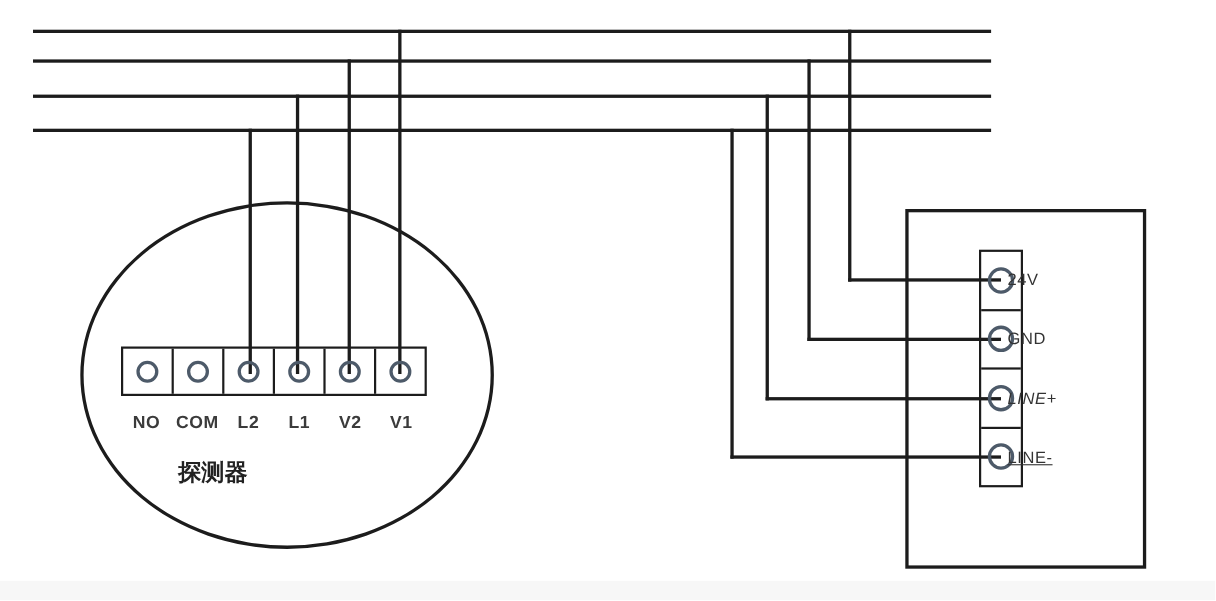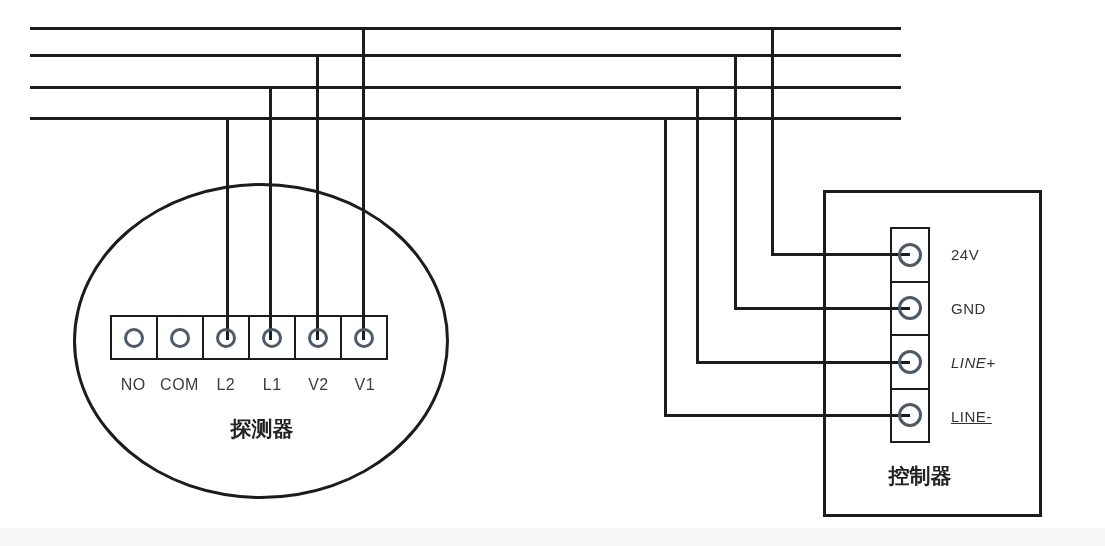--- a/index.html
+++ b/index.html
@@ -29,26 +29,26 @@
     border-right:2px solid var(--wire,#1c1c1c);
   }
   .term-cell:last-child{border-right:none;}
   .screw{
     width:20px;height:20px;border-radius:50%;
     border:3px solid var(--ring,#4d5a69);box-sizing:border-box;
     background:transparent;
   }
   .term-labels{
     position:absolute;left:110px;top:376px;width:278px;display:flex;
-    font-size:16px;color:#3b3b3b;letter-spacing:0.5px;
+    font-size:16px;color:#3b3b3b;letter-spacing:0.5px;font-weight:bold;
   }
   .term-labels span{flex:1;text-align:center;}
   .unit-label{
     position:absolute;font-size:21px;font-weight:bold;color:#222222;
-    text-align:center;width:200px;
+    width:200px;
   }
   
   .ctrl-box{
     position:absolute;left:823px;top:190px;width:219px;height:327px;
     border:3px solid var(--wire,#1c1c1c);box-sizing:border-box;
     background:transparent;
   }
   .ctrl-strip{
     position:absolute;left:890px;top:227px;width:40px;height:216px;
     border:2px solid var(--wire,#1c1c1c);box-sizing:border-box;
@@ -58,21 +58,21 @@
     flex:1;display:flex;align-items:center;justify-content:center;
     border-bottom:2px solid var(--wire,#1c1c1c);
   }
   .ctrl-cell:last-child{border-bottom:none;}
   .screw-lg{
     width:24px;height:24px;border-radius:50%;
     border:3px solid var(--ring,#4d5a69);box-sizing:border-box;
     background:transparent;
   }
   .ctrl-term-label{
-    position:absolute;left:951px;font-size:15px;color:#333333;
+    position:absolute;left:916px;font-size:15px;color:#333333;
     letter-spacing:0.5px;
   }
   .bottom-shade{position:absolute;left:0;top:528px;width:1105px;height:18px;background:#f7f7f7;}
 </style>
 </head>
 <body>
 
 <div class="canvas">
 
   <div class="h-wire" style="left:30px;top:27px;width:871px;"></div>
@@ -146,16 +146,15 @@
     <div class="ctrl-cell">
         <span class="screw-lg"></span>
       </div>
   </div>
 
   <div class="ctrl-term-label" style="top:246px;">24V</div>
   <div class="ctrl-term-label" style="top:300px;">GND</div>
   <div class="ctrl-term-label" style="top:354px;font-style:italic;">LINE+</div>
   <div class="ctrl-term-label" style="top:408px;text-decoration:underline;">LINE-</div>
 
-  <div class="unit-label" style="left:820px;top:462px;">控制器</div>
 
   <div class="bottom-shade"></div>
 </div>
 
 </body></html>

